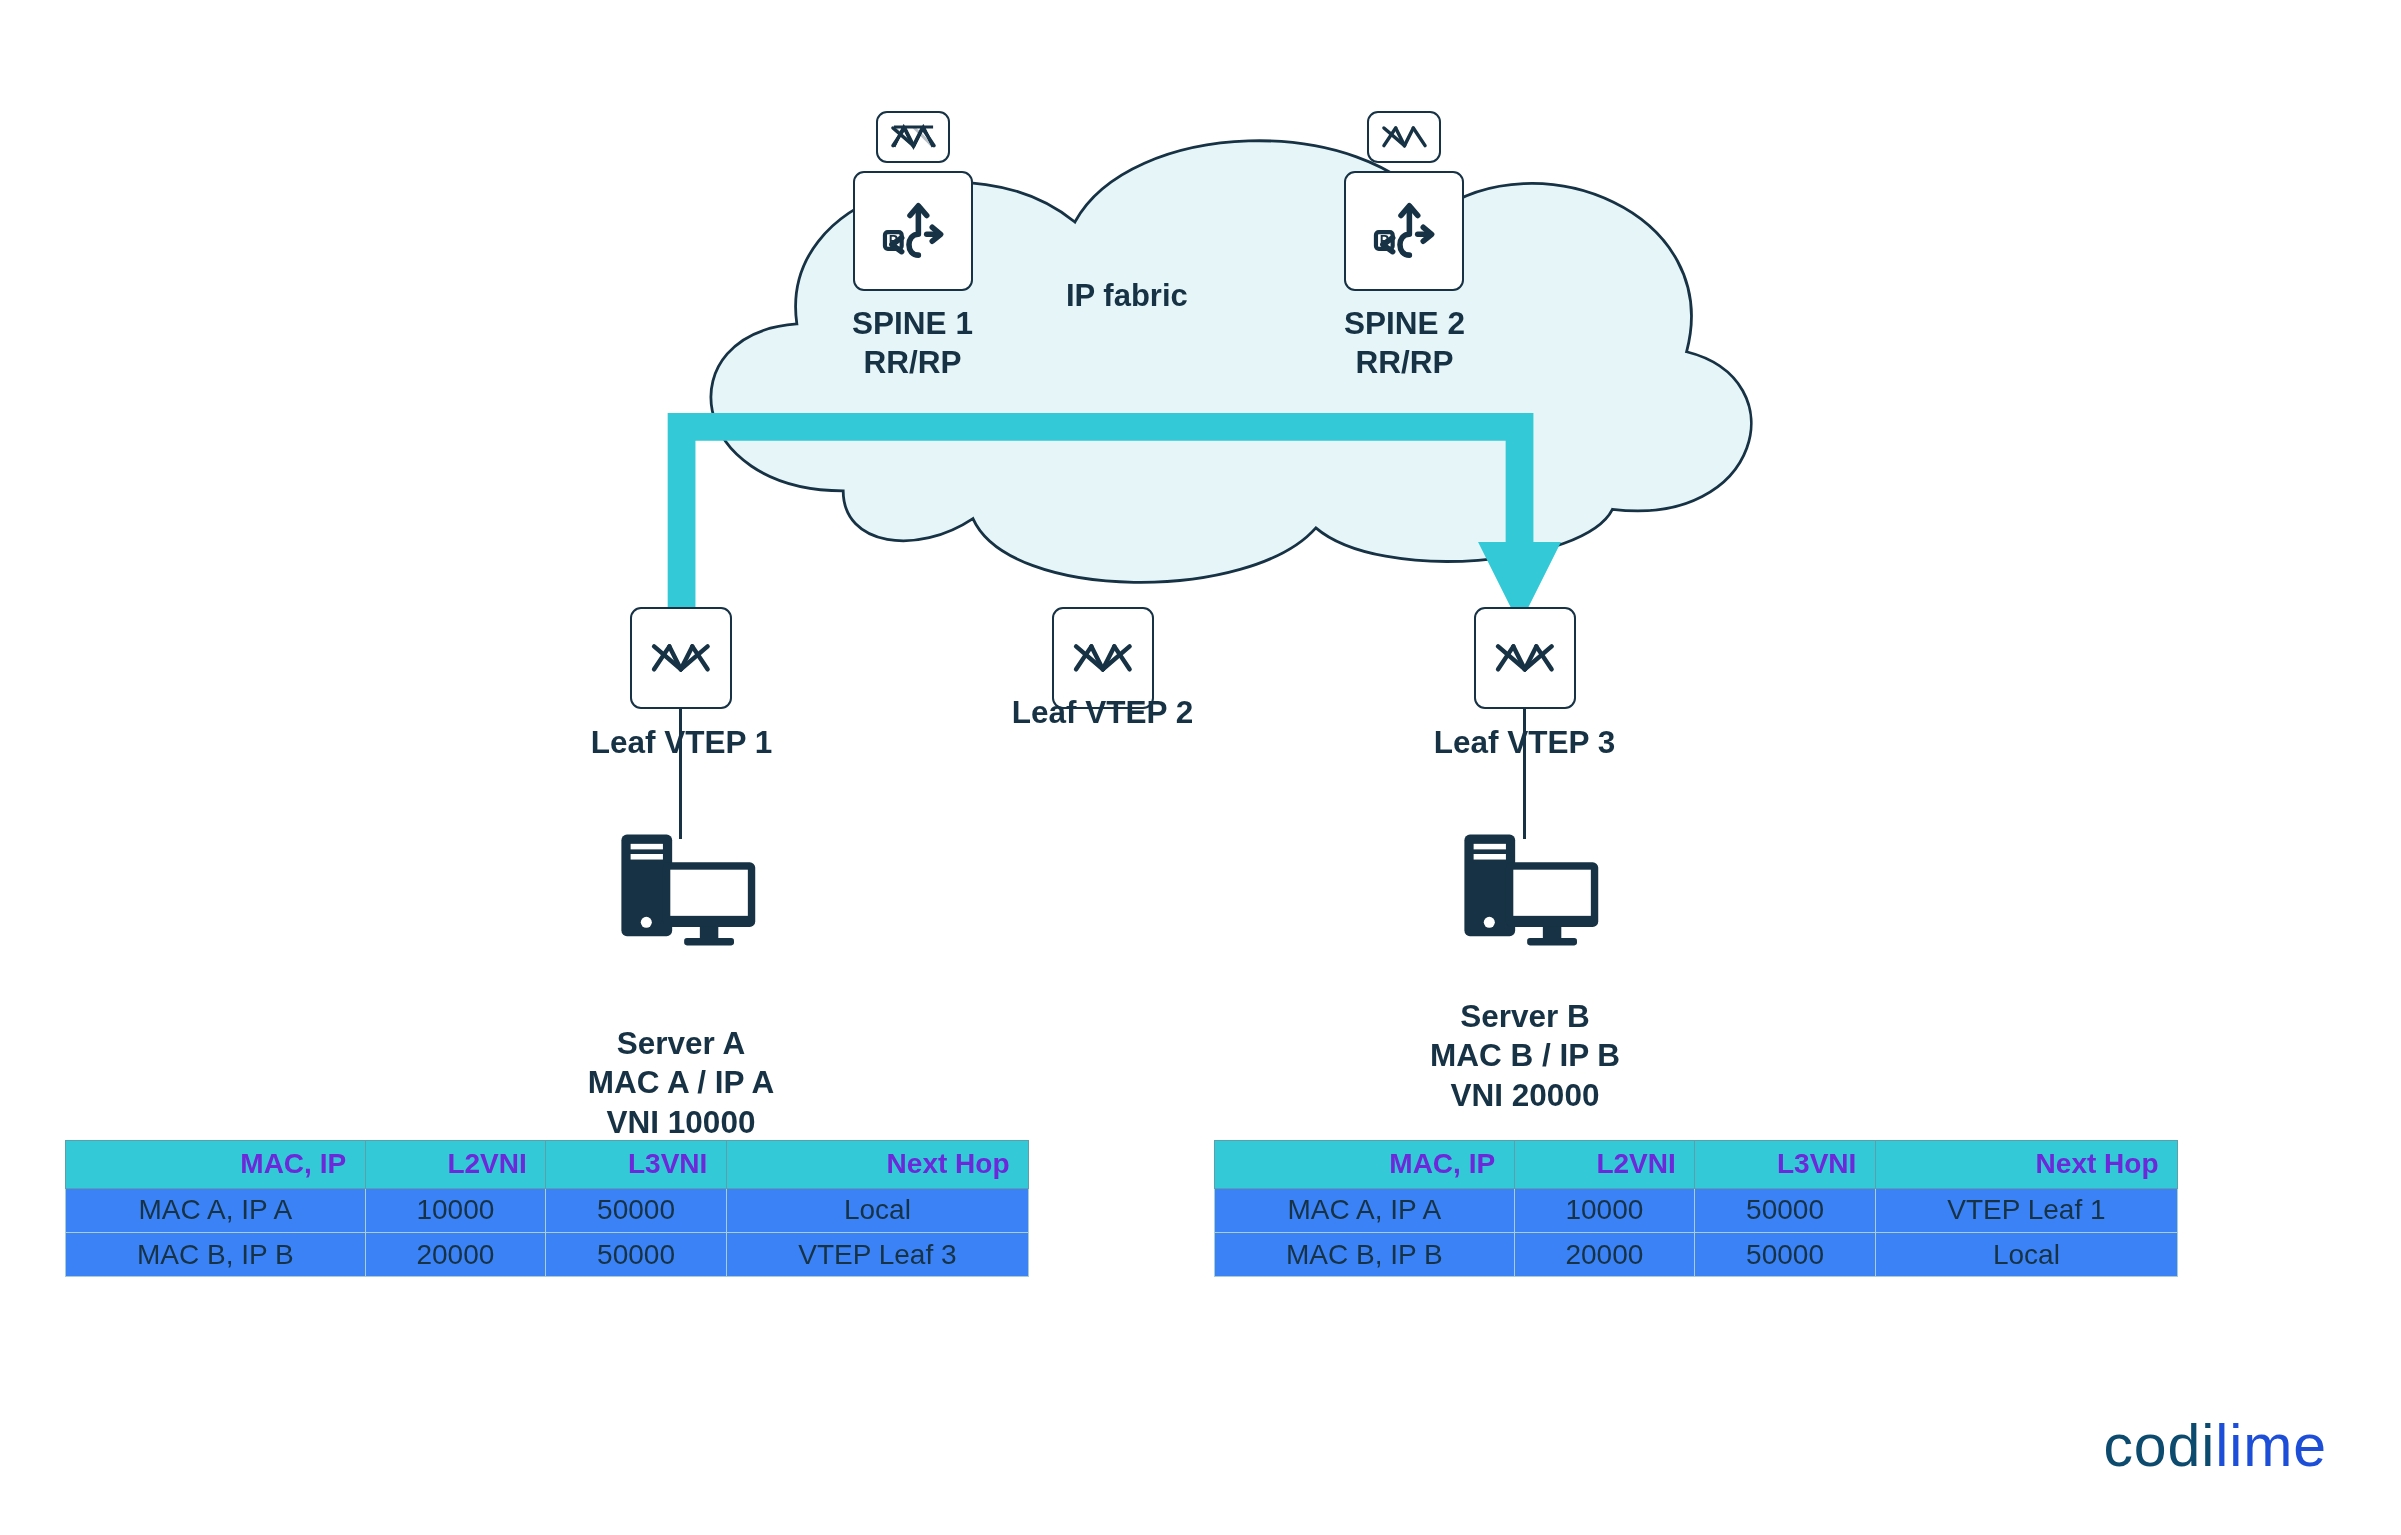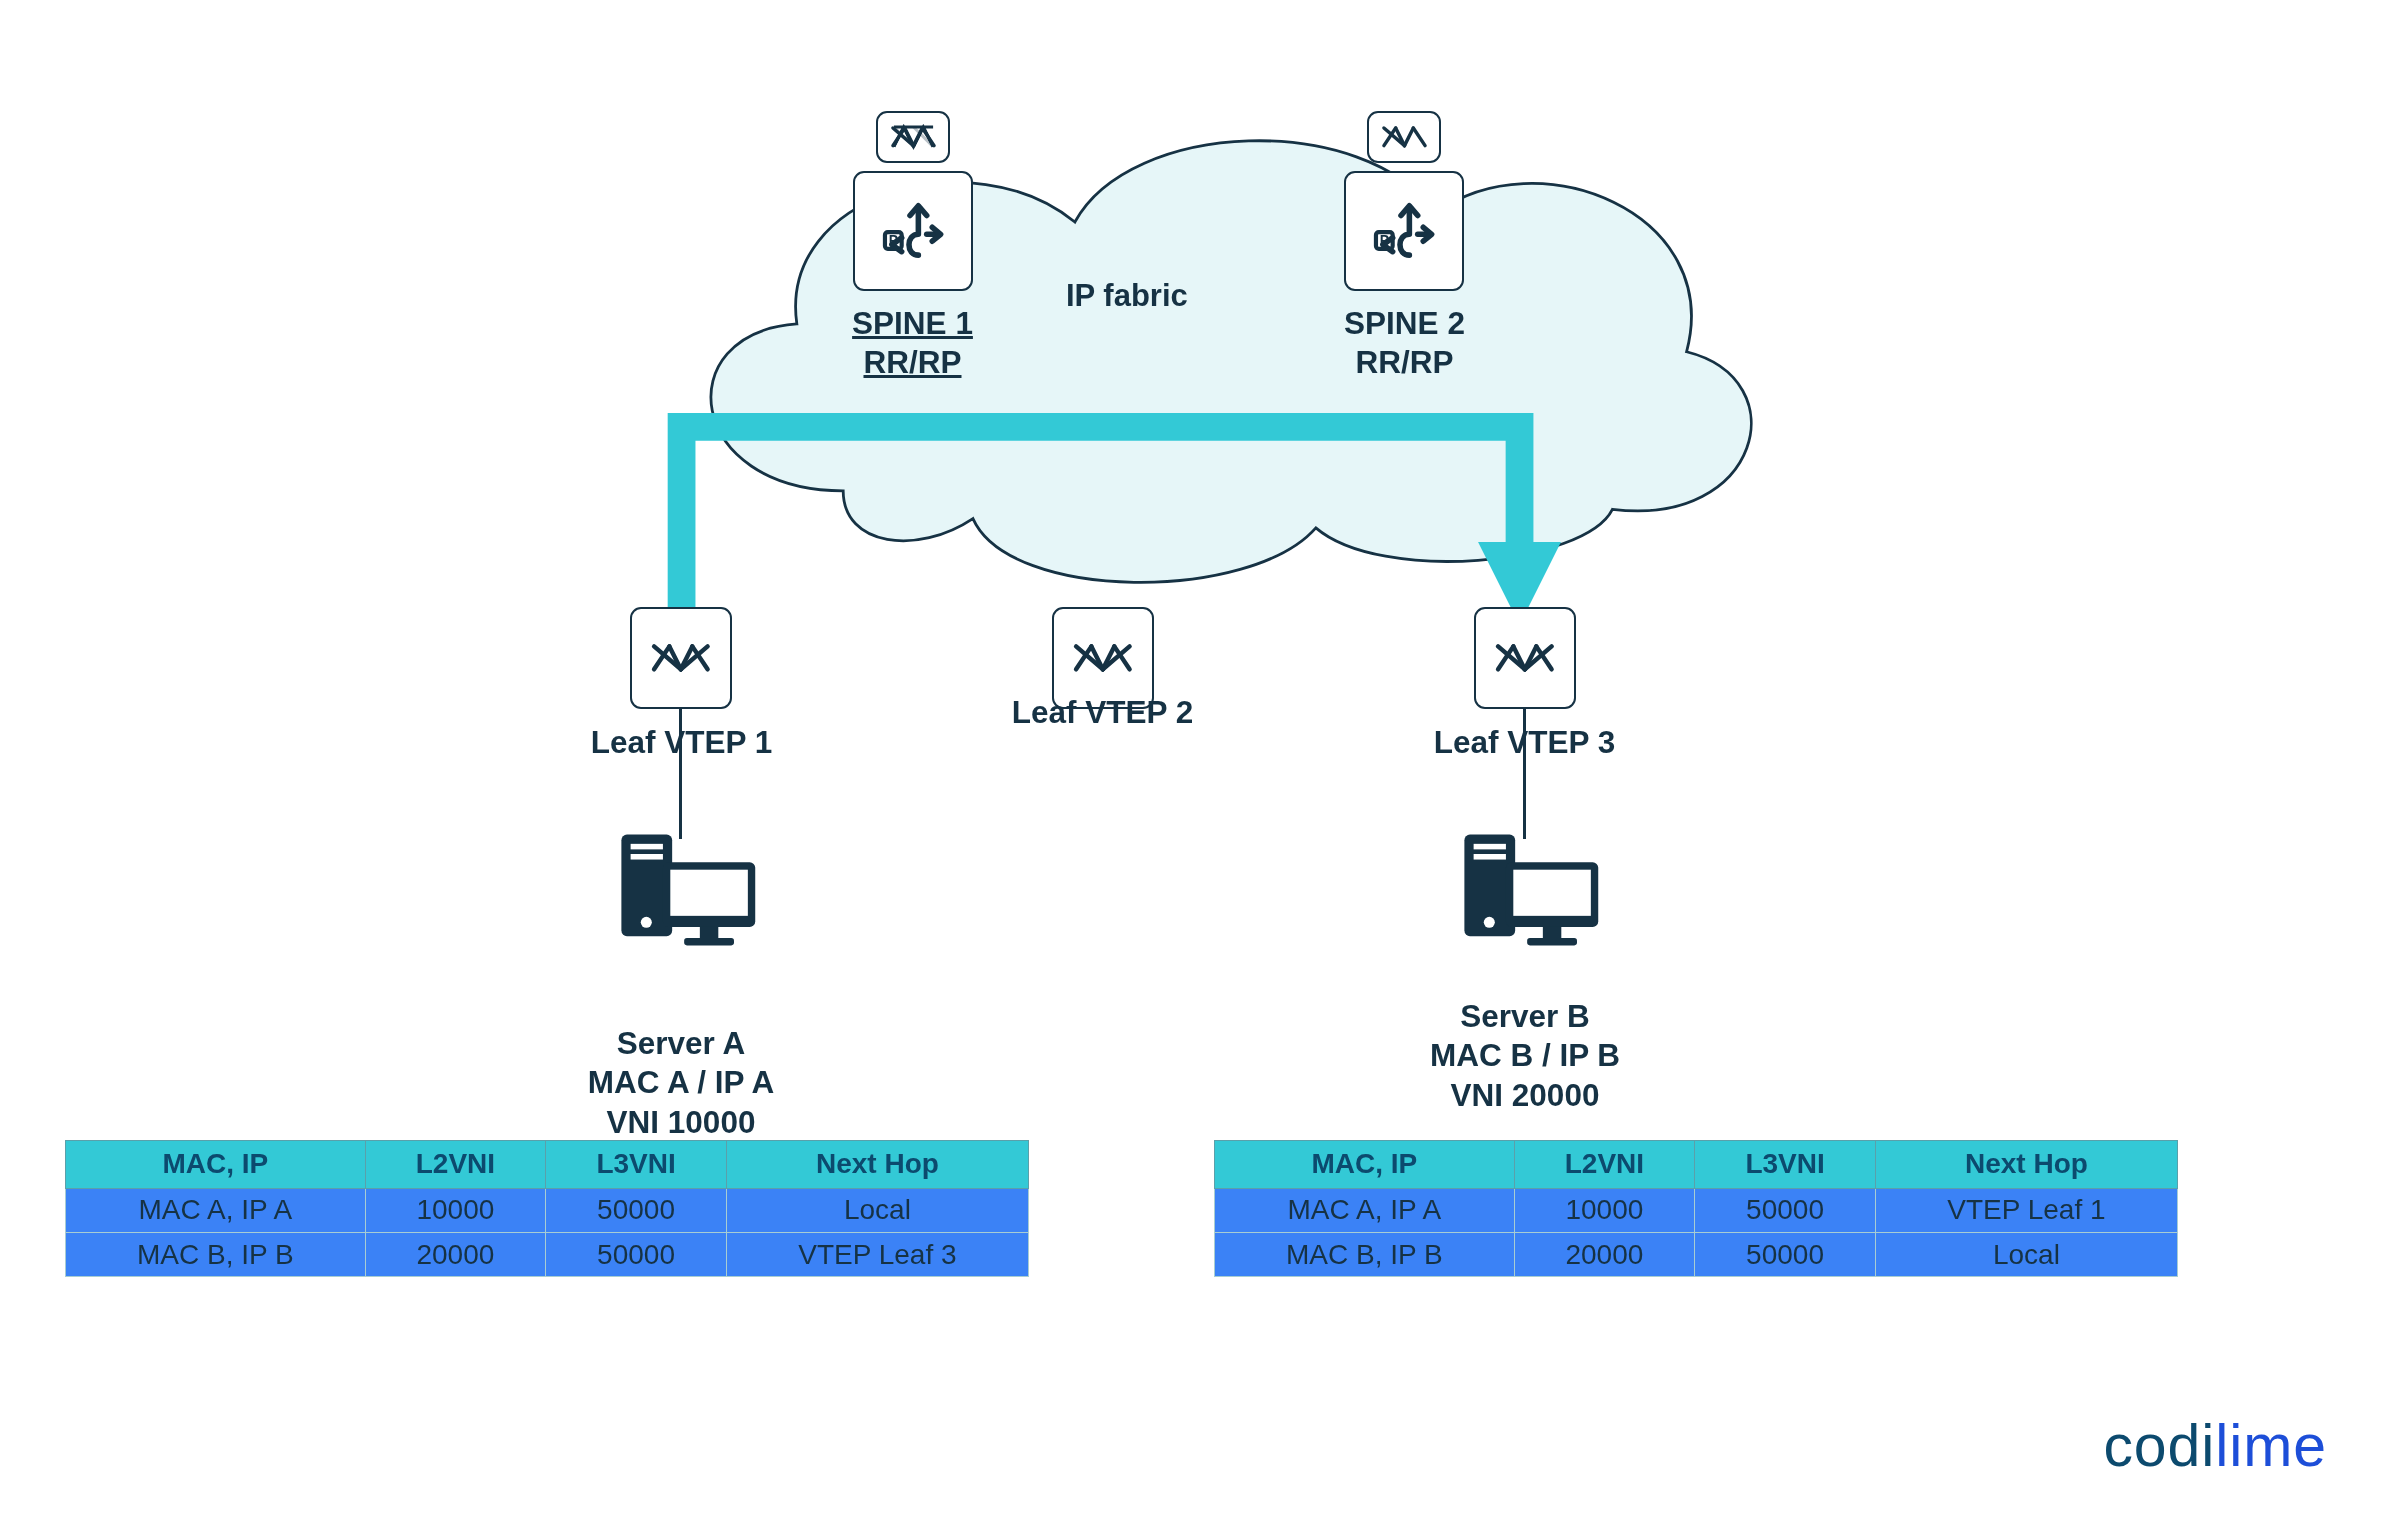--- a/index.html
+++ b/index.html
@@ -77,25 +77,25 @@
     display: flex;
     gap: 185px;
   }
   table.routing {
     border-collapse: collapse;
     width: 964px;
     font-size: 28px;
   }
   table.routing th {
     background: #33c9d6;
-    color: #0c4a6e;
+    color: #6d28d9;
     font-weight: 700;
     border: 1.9px solid #5aa0aa;
     padding: 7.4px 18.5px;
-    text-align: center;
+    text-align: right;
   }
   table.routing td {
     background: #3b82f6;
     border: 1.9px solid #a8cdd2;
     padding: 5.6px 18.5px;
     text-align: center;
     color: #163244;
   }
   .logo {
     position: absolute;
@@ -154,21 +154,21 @@
           <path d="M58 85 C 40 85 40 55 58 55 L58 18"></path>
           <path d="M46 28 L58 14 L70 28"></path>
           <path d="M38 48 L24 58 L38 68" transform="translate(-4,12)"></path>
           <path d="M70 55 L86 55"></path>
           <path d="M78 45 L90 55 L78 65"></path>
         </g>
         <rect x="10" y="52" width="24" height="24" rx="4" fill="none" stroke="#163244" stroke-width="6"></rect>
         <text x="22" y="71" font-size="20" text-anchor="middle" fill="#163244" font-family="Arial" font-weight="bold">P</text>
       </svg>
   </div>
-  <div class="label" style="left:806px; top:304px; width:213px;text-decoration:underline;"><span>SPINE 1</span><br><span>RR/RP</span></div>
+  <div class="label" style="left:806px; top:304px; width:213px;"><span>SPINE 1</span><br><span>RR/RP</span></div>
 
   <div class="device-box small-icon-box" style="left:1367px; top:111px;">
     <svg viewBox="0 0 100 60">
         <g stroke="#163244" stroke-width="7" fill="none" stroke-linecap="round">
           <line x1="8" y1="48" x2="32" y2="12"></line>
           <line x1="32" y1="12" x2="50" y2="48"></line>
           <line x1="50" y1="48" x2="68" y2="12"></line>
           <line x1="68" y1="12" x2="92" y2="48"></line>
           <line x1="8" y1="12" x2="50" y2="48"></line>
         </g>

